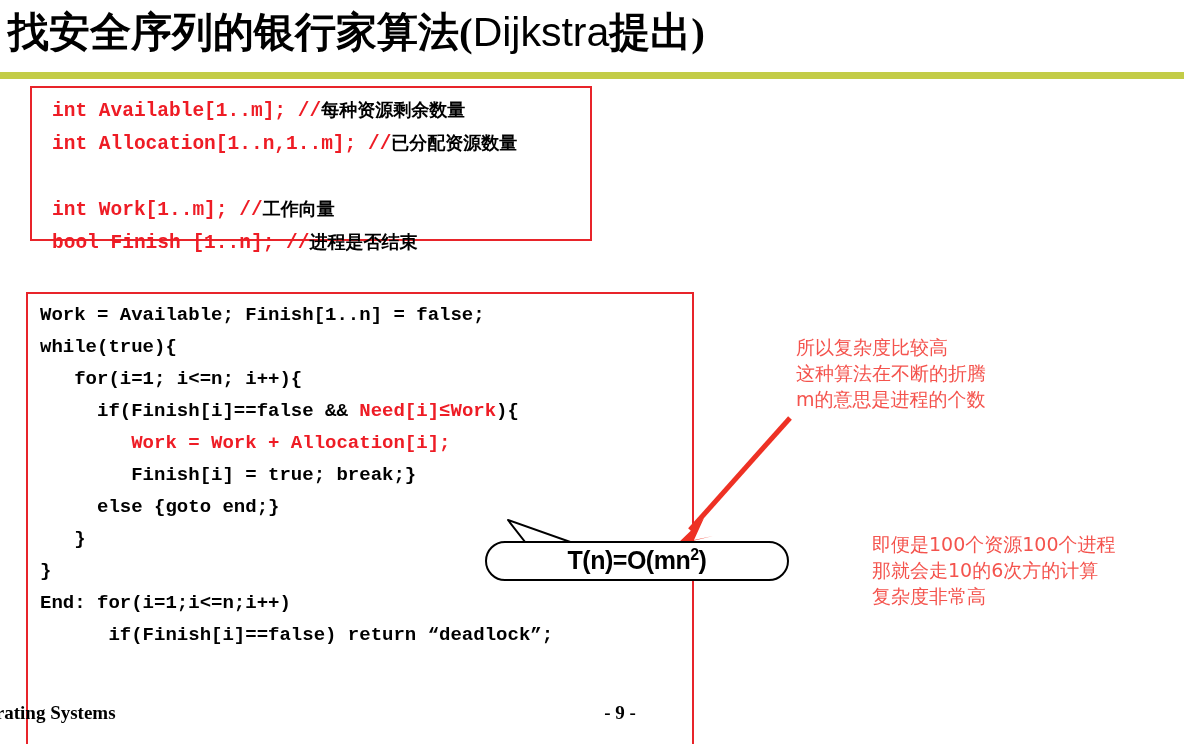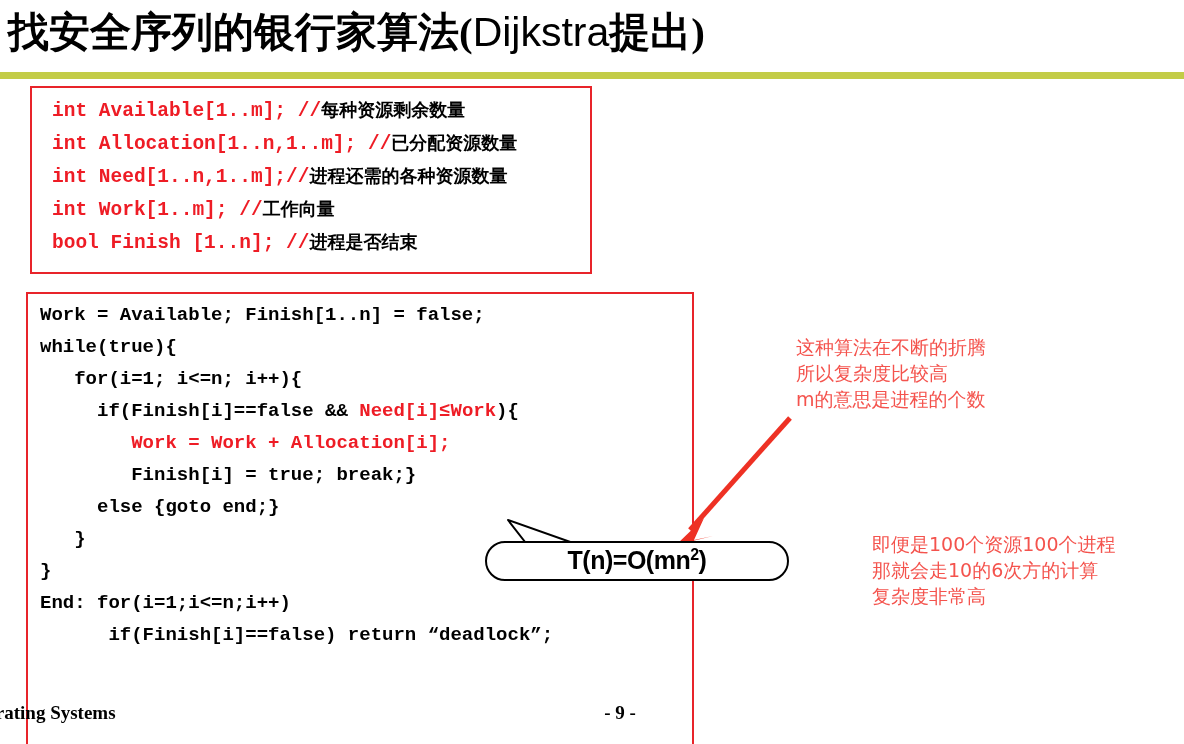--- a/index.html
+++ b/index.html
@@ -48,21 +48,21 @@
   .code-box {
     position: absolute;
     border: 2px solid #e8242a;
     background: #ffffff;
     box-sizing: border-box;
   }
   #decl-box {
     left: 30px;
     top: 86px;
     width: 562px;
-    height: 188px;
+    height: 155px;
   }
   #algo-box {
     left: 26px;
     top: 292px;
     width: 668px;
     height: 498px;
   }
 
   .code-line {
     position: absolute;
@@ -165,21 +165,20 @@
 <body>
 
 <div class="slide-title">
   <span>找安全序列的银行家算法(</span><span class="title-latin">Dijkstra</span><span>提出)</span>
 </div>
 <div class="title-rule"></div>
 
 <div class="code-box" id="decl-box">
   <div class="code-line" id="decl-l0" style="top:10px;"><span class="red">int Available[1..m]; </span><span class="red">//</span><span class="cjk-cmt">每种资源剩余数量</span></div>
   <div class="code-line" id="decl-l1" style="top:43px;"><span class="red">int Allocation[1..n,1..m]; </span><span class="red">//</span><span class="cjk-cmt">已分配资源数量</span></div>
-  <div class="code-line" id="decl-l2" style="top:76px;"><span class="red">int Need[1..n,1..m];</span><span class="red">//</span><span class="cjk-cmt">进程还需的各种资源数量</span></div>
   <div class="code-line" id="decl-l3" style="top:109px;"><span class="red">int Work[1..m]; </span><span class="red">//</span><span class="cjk-cmt">工作向量</span></div>
   <div class="code-line" id="decl-l4" style="top:142px;"><span class="red">bool Finish [1..n]; </span><span class="red">//</span><span class="cjk-cmt">进程是否结束</span></div>
 </div>
 
 <div class="code-box" id="algo-box">
   <div class="code-line" id="algo-l0" style="top:10px;"><span class="blk">Work = Available; Finish[1..n] = false;</span></div>
   <div class="code-line" id="algo-l1" style="top:42px;"><span class="blk">while(true){</span></div>
   <div class="code-line" id="algo-l2" style="top:74px;"><span class="blk">   for(i=1; i&lt;=n; i++){</span></div>
   <div class="code-line" id="algo-l3" style="top:106px;"><span class="blk">     if(Finish[i]==false &amp;&amp; </span><span class="red">Need[i]≤Work</span><span class="blk">){</span></div>
   <div class="code-line" id="algo-l4" style="top:138px;"><span class="blk">        </span><span class="red">Work = Work + Allocation[i];</span></div>
@@ -202,22 +201,22 @@
   </g>
 </svg>
 
 <div class="callout">
   <span class="callout-text">
     <span>T(n)=O(mn</span><sup>2</sup><span>)</span>
   </span>
 </div>
 
 <div class="annot" id="annot-top">
+  <div>所以复杂度比较高</div>
   <div>这种算法在不断的折腾</div>
-  <div>所以复杂度比较高</div>
   <div>m的意思是进程的个数</div>
 </div>
 
 <div class="annot" id="annot-bot">
   <div>即便是100个资源100个进程</div>
   <div>那就会走10的6次方的计算</div>
   <div>复杂度非常高</div>
 </div>
 
 <div class="footer-left">Operating Systems</div>

